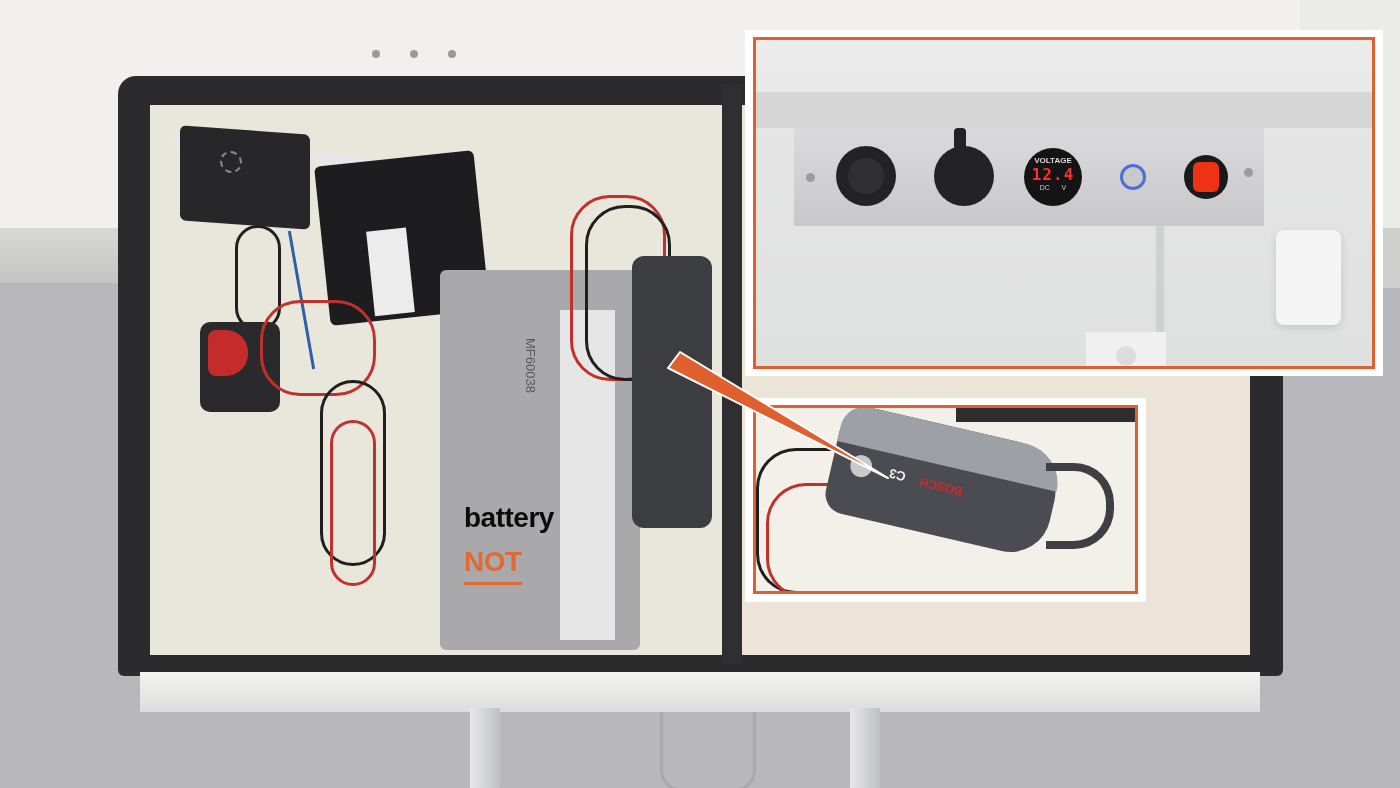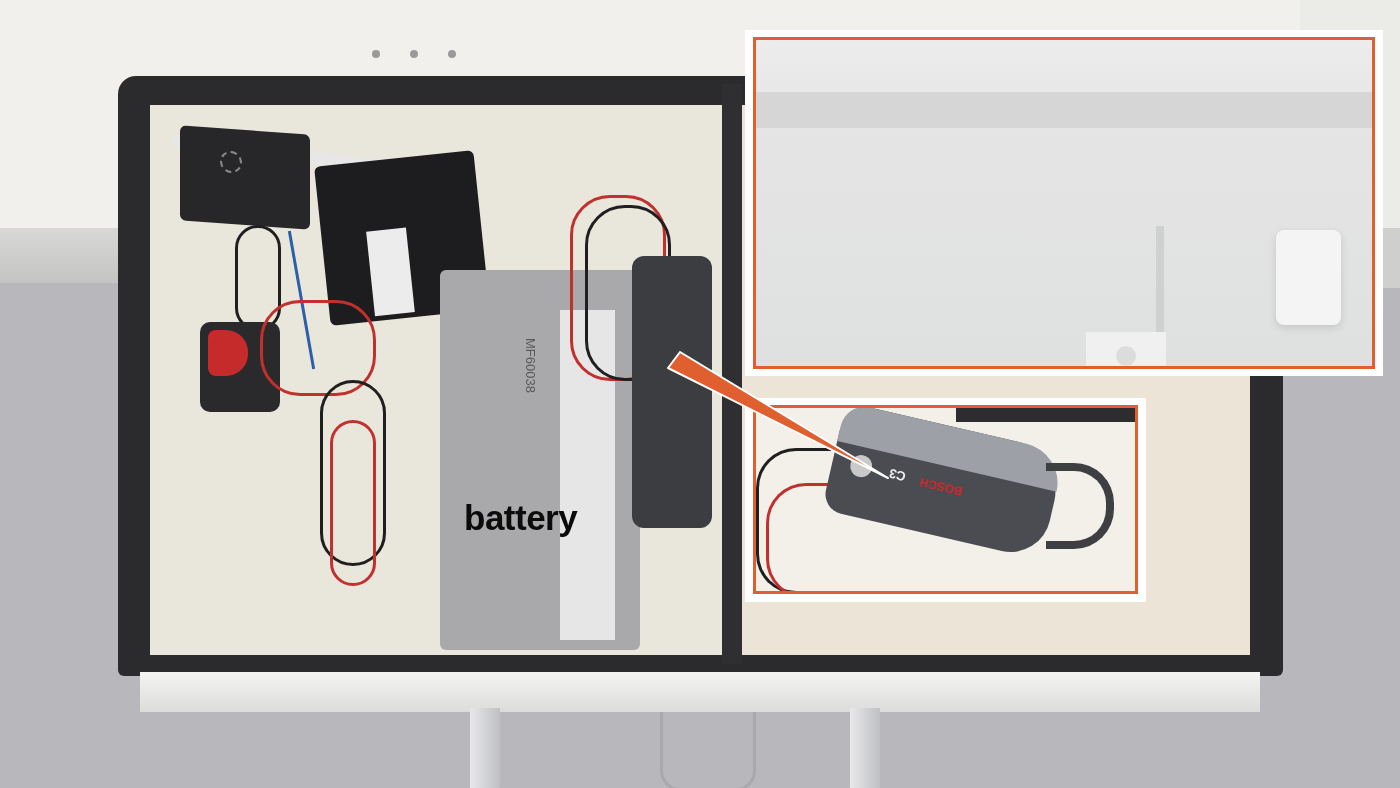--- a/index.html
+++ b/index.html
@@ -27,21 +27,21 @@
   .cable-white{left:170px;top:150px;width:260px;height:12px;background:#e7e7e7;border-radius:6px;transform:rotate(7deg);}
   .disconnect{left:200px;top:322px;width:80px;height:90px;background:#2a2a2c;border-radius:10px;}
   .disconnect .knob{left:8px;top:8px;width:40px;height:46px;background:#c62b2b;border-radius:8px 22px 22px 8px;}
   .battery{left:440px;top:270px;width:200px;height:380px;background:#a9a9ab;border-radius:6px;}
   .battery .sticker{left:120px;top:40px;width:55px;height:330px;background:#e6e6e6;}
   .battery .model{left:98px;top:68px;transform:rotate(90deg);transform-origin:left top;font-size:13px;color:#5a5a5a;white-space:nowrap;}
   .charger-main{left:632px;top:256px;width:80px;height:272px;background:#3b3d41;border-radius:12px;}
   .wire{border:3px solid #c2302e;border-radius:40px;}
   .wire-blk{border:3px solid #1f1f1f;border-radius:40px;}
   
-  .overlay-text{left:464px;top:496px;font-weight:700;font-size:35px;line-height:44px;color:#0b0b0b;letter-spacing:-0.5px;}
+  .overlay-text{left:464px;top:496px;font-weight:700;font-size:28px;line-height:44px;color:#0b0b0b;letter-spacing:-0.5px;}
   .overlay-text .not{color:#e06a34;display:inline-block;border-bottom:3px solid #e06a34;line-height:36px;padding-bottom:2px;}
   
   .card{background:#ffffff;}
   .frame{border:3px solid #e05f2e;overflow:hidden;box-sizing:border-box;}
   .panel-plate{left:38px;top:88px;width:470px;height:98px;background:linear-gradient(#dadadc,#c8c8ca);}
   .socket{width:60px;height:60px;border-radius:50%;background:#232325;}
   .voltmeter{width:58px;height:58px;border-radius:50%;background:#141414;color:#ff3a3a;text-align:center;}
   .vm-title{font-size:8px;color:#ddd;padding-top:8px;font-weight:700;}
   .vm-value{font-family:"DejaVu Sans Mono",monospace;font-size:16px;font-weight:700;color:#ff2e2e;letter-spacing:1px;}
   .vm-sub{font-size:7px;color:#ccc;display:flex;justify-content:space-around;padding:0 10px;}
@@ -97,25 +97,48 @@
   <div class="abs sticker"></div>
   <div class="abs model">MF60038</div>
 </div>
 
 <div class="abs wire" style="left:570px;top:195px;width:90px;height:180px;"></div>
 <div class="abs wire-blk" style="left:585px;top:205px;width:80px;height:170px;"></div>
 <div class="abs charger-main"></div>
 
 <div class="abs overlay-text">
   <div>battery</div>
+  <div><span class="not">NOT</span></div>
 </div>
 
 <div class="abs card" style="left:745px;top:30px;width:638px;height:346px;">
   <div class="abs frame" style="left:8px;top:7px;width:622px;height:332px;background:linear-gradient(#ececec 0,#e4e4e4 30%,#dfe1e0 100%);">
     <div class="abs" style="left:0;top:52px;width:100%;height:36px;background:#d6d6d6;"></div>
+    <div class="abs panel-plate">
+      <div class="abs socket" style="left:42px;top:18px;">
+        <div class="abs" style="left:12px;top:12px;width:36px;height:36px;border-radius:50%;background:#303033;"></div>
+      </div>
+      <div class="abs socket" style="left:140px;top:18px;">
+        <div class="abs" style="left:20px;top:-18px;width:12px;height:22px;background:#232325;border-radius:4px;"></div>
+      </div>
+      <div class="abs voltmeter" style="left:230px;top:20px;">
+        <div class="vm-title">VOLTAGE</div>
+        <div class="vm-value">12.4</div>
+        <div class="vm-sub">
+          <span>DC</span>
+          <span>V</span>
+        </div>
+      </div>
+      <div class="abs led-btn" style="left:326px;top:36px;"></div>
+      <div class="abs rocker" style="left:390px;top:27px;">
+        <div class="rocker-face"></div>
+      </div>
+      <div class="abs" style="left:12px;top:45px;width:9px;height:9px;border-radius:50%;background:#9c9c9c;"></div>
+      <div class="abs" style="left:450px;top:40px;width:9px;height:9px;border-radius:50%;background:#9c9c9c;"></div>
+    </div>
     <div class="abs" style="left:400px;top:186px;width:8px;height:150px;background:#cfd1d0;"></div>
     <div class="abs wall-switch"></div>
     <div class="abs schuko">
       <div class="abs" style="left:30px;top:14px;width:20px;height:20px;border-radius:50%;background:#dcdcdc;"></div>
     </div>
   </div>
 </div>
 
 <div class="abs card" style="left:745px;top:398px;width:401px;height:204px;">
   <div class="abs frame" style="left:8px;top:7px;width:385px;height:189px;background:#f3efe9;">

